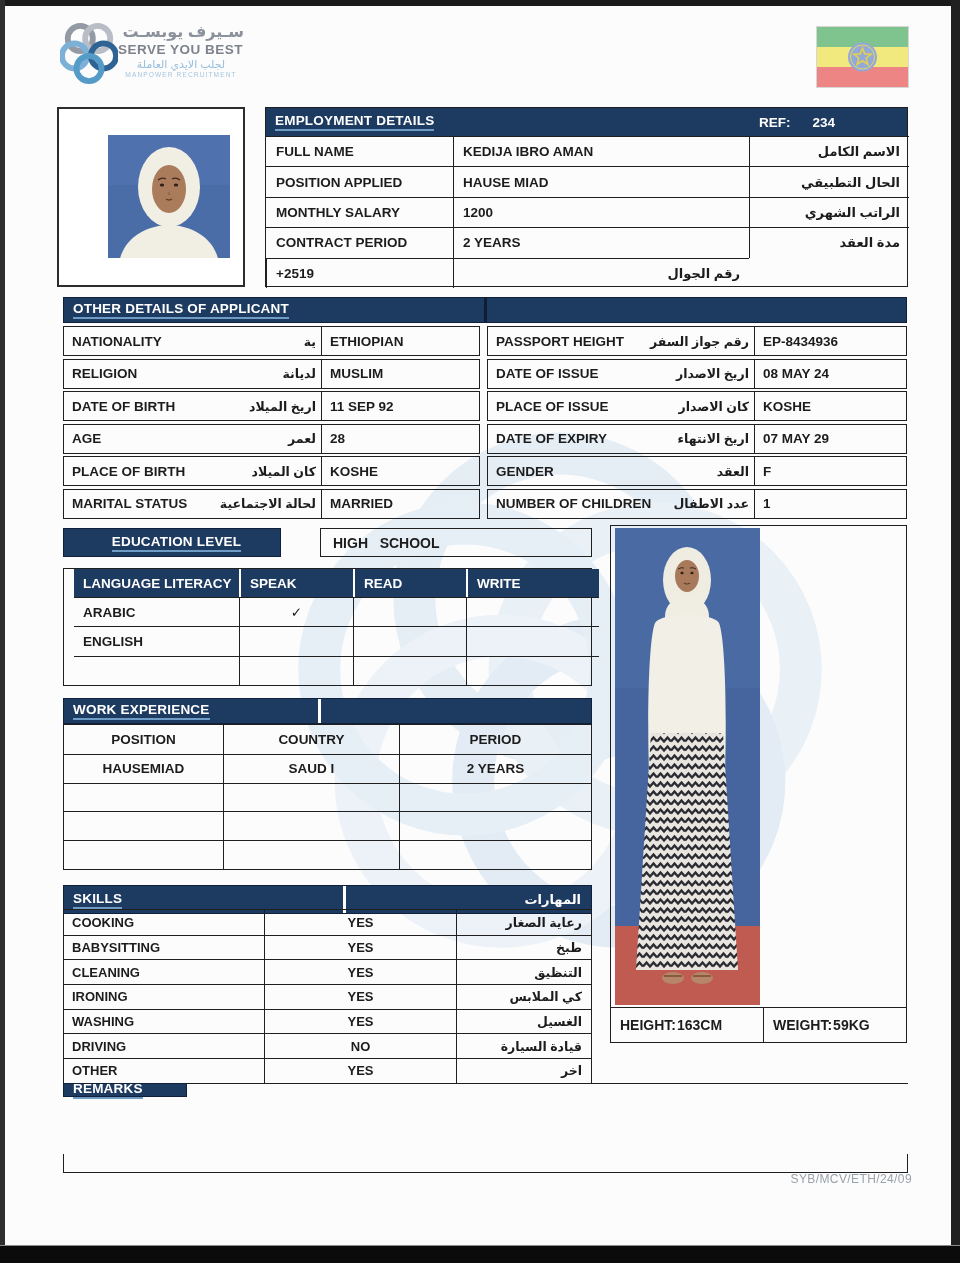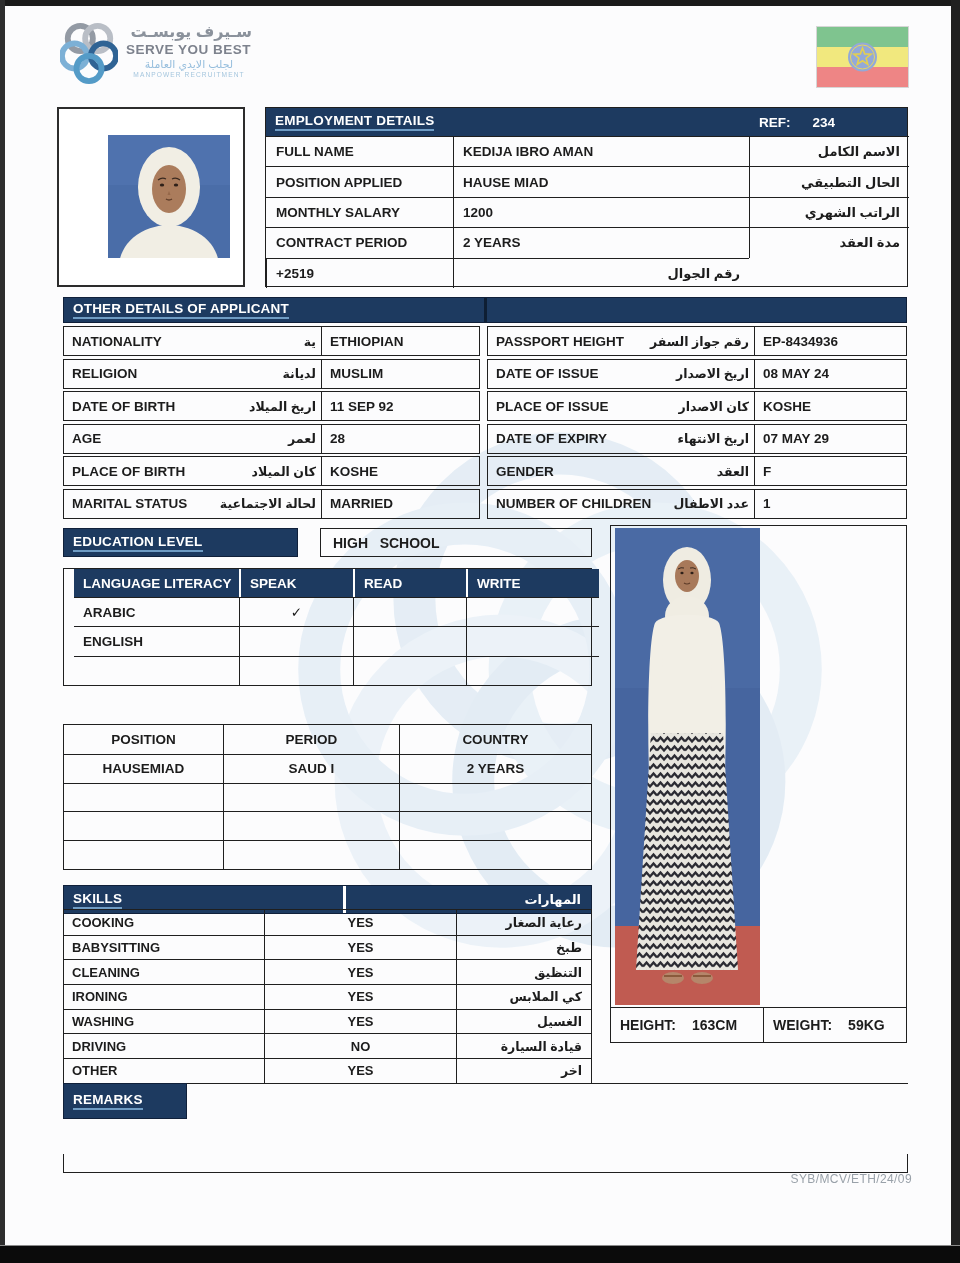--- a/index.html
+++ b/index.html
@@ -15,21 +15,21 @@
   
   .edge{position:absolute;z-index:6;}
   .edge-top{left:0;top:0;width:960px;height:6px;background:#1a1a1a;}
   .edge-left{left:0;top:0;width:5px;height:1263px;background:#2e2e2e;}
   .edge-right{right:0;top:0;width:9px;height:1263px;background:#202020;}
   .edge-bottom{left:0;top:1245px;width:960px;height:18px;background:#0b0b0b;border-top:1px solid #8a8a8a;}
 
   .watermark{position:absolute;left:280px;top:420px;width:560px;height:560px;opacity:.40;z-index:0;}
 
   
-  .brand{position:absolute;left:60px;top:22px;display:flex;gap:8px;z-index:2;}
+  .brand{position:absolute;left:60px;top:22px;display:flex;z-index:2;}
   .brand-text{width:126px;line-height:1.05;padding-top:2px;}
   .brand-ar{font-size:16px;font-weight:bold;color:#8b929c;text-align:right;}
   .brand-en{font-size:13.5px;font-weight:bold;color:#7d828d;letter-spacing:.5px;margin-top:2px;}
   .brand-tag-ar{font-size:11px;color:#96bedd;text-align:center;margin-top:2px;}
   .brand-tag-en{font-size:6.6px;color:#a5c6de;letter-spacing:1.1px;text-align:center;margin-top:1px;}
 
   .flag{position:absolute;left:817px;top:27px;width:91px;height:60px;box-shadow:0 0 0 1px #d6d6d6;z-index:2;}
 
   
   .photo-box{position:absolute;left:57px;top:107px;width:188px;height:180px;background:#fff;border:2px solid #2c2c2c;z-index:2;}
@@ -57,21 +57,21 @@
   .od-left{left:63px;top:326px;width:417px;}
   .od-right{left:487px;top:326px;width:420px;}
   .od-row{height:30px;border:1.4px solid var(--line);display:flex;background:transparent;}
   .od-cell-lab{flex:1;display:flex;justify-content:space-between;align-items:center;padding:0 5px 0 8px;font-size:13.5px;font-weight:bold;color:var(--ink);}
   .od-cell-lab .arl{font-size:12.5px;}
   .od-cell-val{border-left:1.4px solid var(--line);display:flex;align-items:center;padding-left:8px;font-size:13.5px;font-weight:bold;color:var(--ink);}
   .od-left .od-cell-val{width:158px;}
   .od-right .od-cell-val{width:152px;}
 
   
-  .edu-label{position:absolute;left:63px;top:528px;width:235px;height:29px;z-index:2;}
+  .edu-label{position:absolute;left:63px;top:528px;width:218px;height:29px;z-index:2;justify-content:center;}
   .edu-value{position:absolute;left:320px;top:528px;width:272px;height:29px;border:1.5px solid var(--line);display:flex;align-items:center;padding-left:12px;font-size:14px;font-weight:bold;color:var(--ink);white-space:pre;z-index:2;}
 
   
   .lang{position:absolute;left:63px;top:568px;width:529px;border:1.6px solid var(--line);display:grid;grid-template-columns:165px 114px 113px 133px;grid-template-rows:28px 29.3px 29.3px 29.3px;z-index:2;padding-left:10px;}
   .lang>div{display:flex;align-items:center;font-size:13.5px;font-weight:bold;color:var(--ink);border-top:1.2px solid var(--line);border-left:1.2px solid var(--line);}
   .lang>div:nth-child(-n+4){border-top:none;}
   .lang>div:nth-child(4n+1){border-left:none;}
   .lang .h{background:var(--navy);color:#fff;border-left:2px solid #fff;padding-left:9px;}
   .lang .h:first-child{border-left:none;}
   .lang .c{padding-left:9px;}
@@ -93,27 +93,27 @@
   .skills>div{display:flex;align-items:center;font-size:13px;font-weight:bold;color:var(--ink);border-top:1.2px solid var(--line);border-left:1.2px solid var(--line);}
   .skills>div:nth-child(-n+3){border-top:none;}
   .skills>div:nth-child(3n+1){border-left:none;padding-left:8px;}
   .skills .mid{justify-content:center;}
   .skills .arr{justify-content:flex-end;padding-right:9px;font-size:12.5px;}
 
   
   .body-col{position:absolute;left:610px;top:525px;width:297px;height:518px;border:1.6px solid var(--line);z-index:2;}
   .body-col svg.fullbody{position:absolute;left:4px;top:2px;}
   .hw-row{position:absolute;left:0;bottom:0;width:100%;height:35px;border-top:1.6px solid var(--line);display:flex;}
-  .hw-cell{display:flex;align-items:center;gap:16px;padding-left:9px;font-size:14px;font-weight:bold;color:var(--ink);}
+  .hw-cell{display:flex;align-items:center;gap:1px;padding-left:9px;font-size:14px;font-weight:bold;color:var(--ink);}
   .hw-cell.h{width:152px;}
   .hw-cell.w{flex:1;border-left:1.6px solid var(--line);}
 
   
   .remarks-rule{position:absolute;left:63px;top:1083px;width:845px;border-top:1.6px solid var(--line);z-index:2;}
-  .remarks-head{position:absolute;left:63px;top:1083px;width:124px;height:36px;z-index:3;}
+  .remarks-head{position:absolute;left:63px;top:1083px;width:124px;height:14px;z-index:3;}
   .remarks-box{position:absolute;left:63px;top:1106px;width:845px;height:48px;border:1.5px solid var(--line);padding:2px 10px;font-size:14px;font-weight:bold;color:var(--ink);line-height:21px;z-index:2;}
   .remarks-empty{position:absolute;left:63px;top:1154px;width:845px;height:19px;border:1.4px solid var(--line);border-top:none;z-index:2;}
   .footer-code{position:absolute;left:600px;top:1172px;width:312px;text-align:right;font-size:12px;color:#99a1a9;letter-spacing:.4px;z-index:2;}
 </style>
 </head>
 <body>
 
 <div class="page">
 
   <svg class="watermark" viewBox="0 0 200 200">
@@ -308,24 +308,28 @@
     <div class="c">ENGLISH</div>
     <div class="ck"></div>
     <div class="c"></div>
     <div class="c"></div>
     <div class="c"></div>
     <div class="ck"></div>
     <div class="c"></div>
     <div class="c"></div>
   </div>
 
+  <div class="navy work-head">
+    <span class="hd">WORK EXPERIENCE</span>
+    <span class="split"></span>
+  </div>
   <div class="work">
     <div>POSITION</div>
+    <div>COUNTRY</div>
     <div>PERIOD</div>
-    <div>COUNTRY</div>
     <div>HAUSEMIAD</div>
     <div>SAUD I</div>
     <div>2 YEARS</div>
     <div></div>
       <div></div>
       <div></div>
     <div></div>
       <div></div>
       <div></div>
     <div></div>

